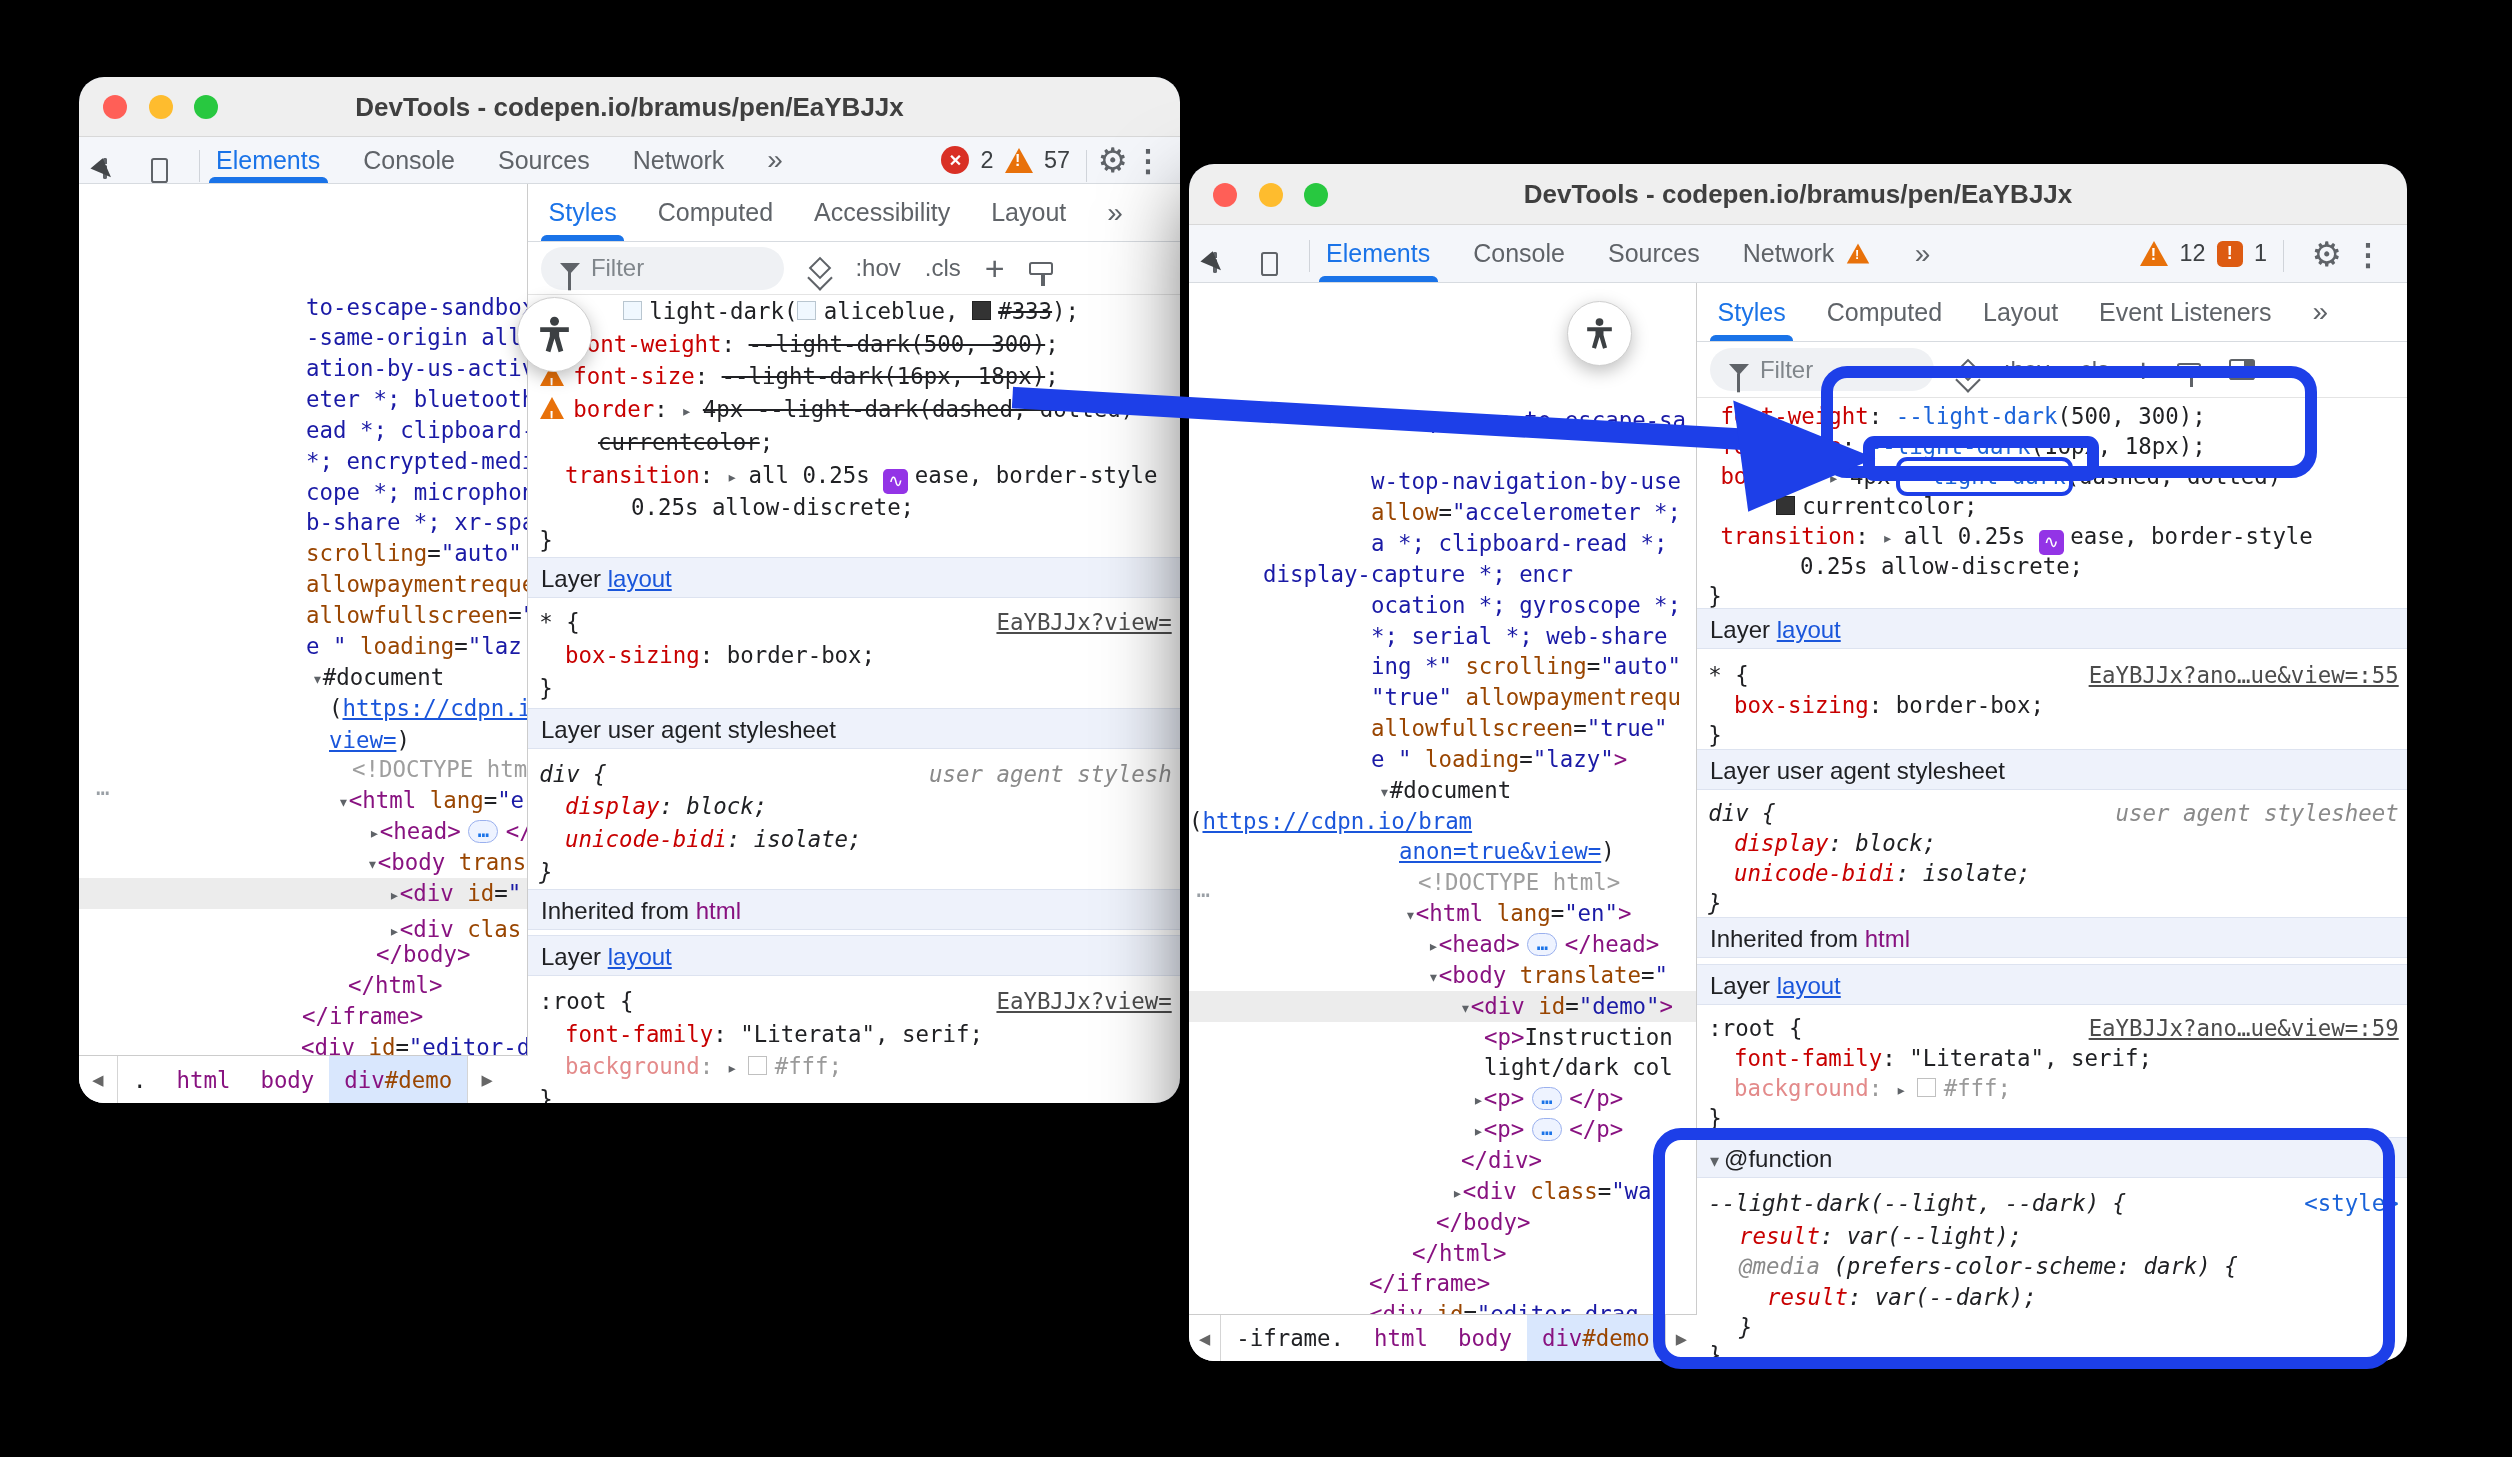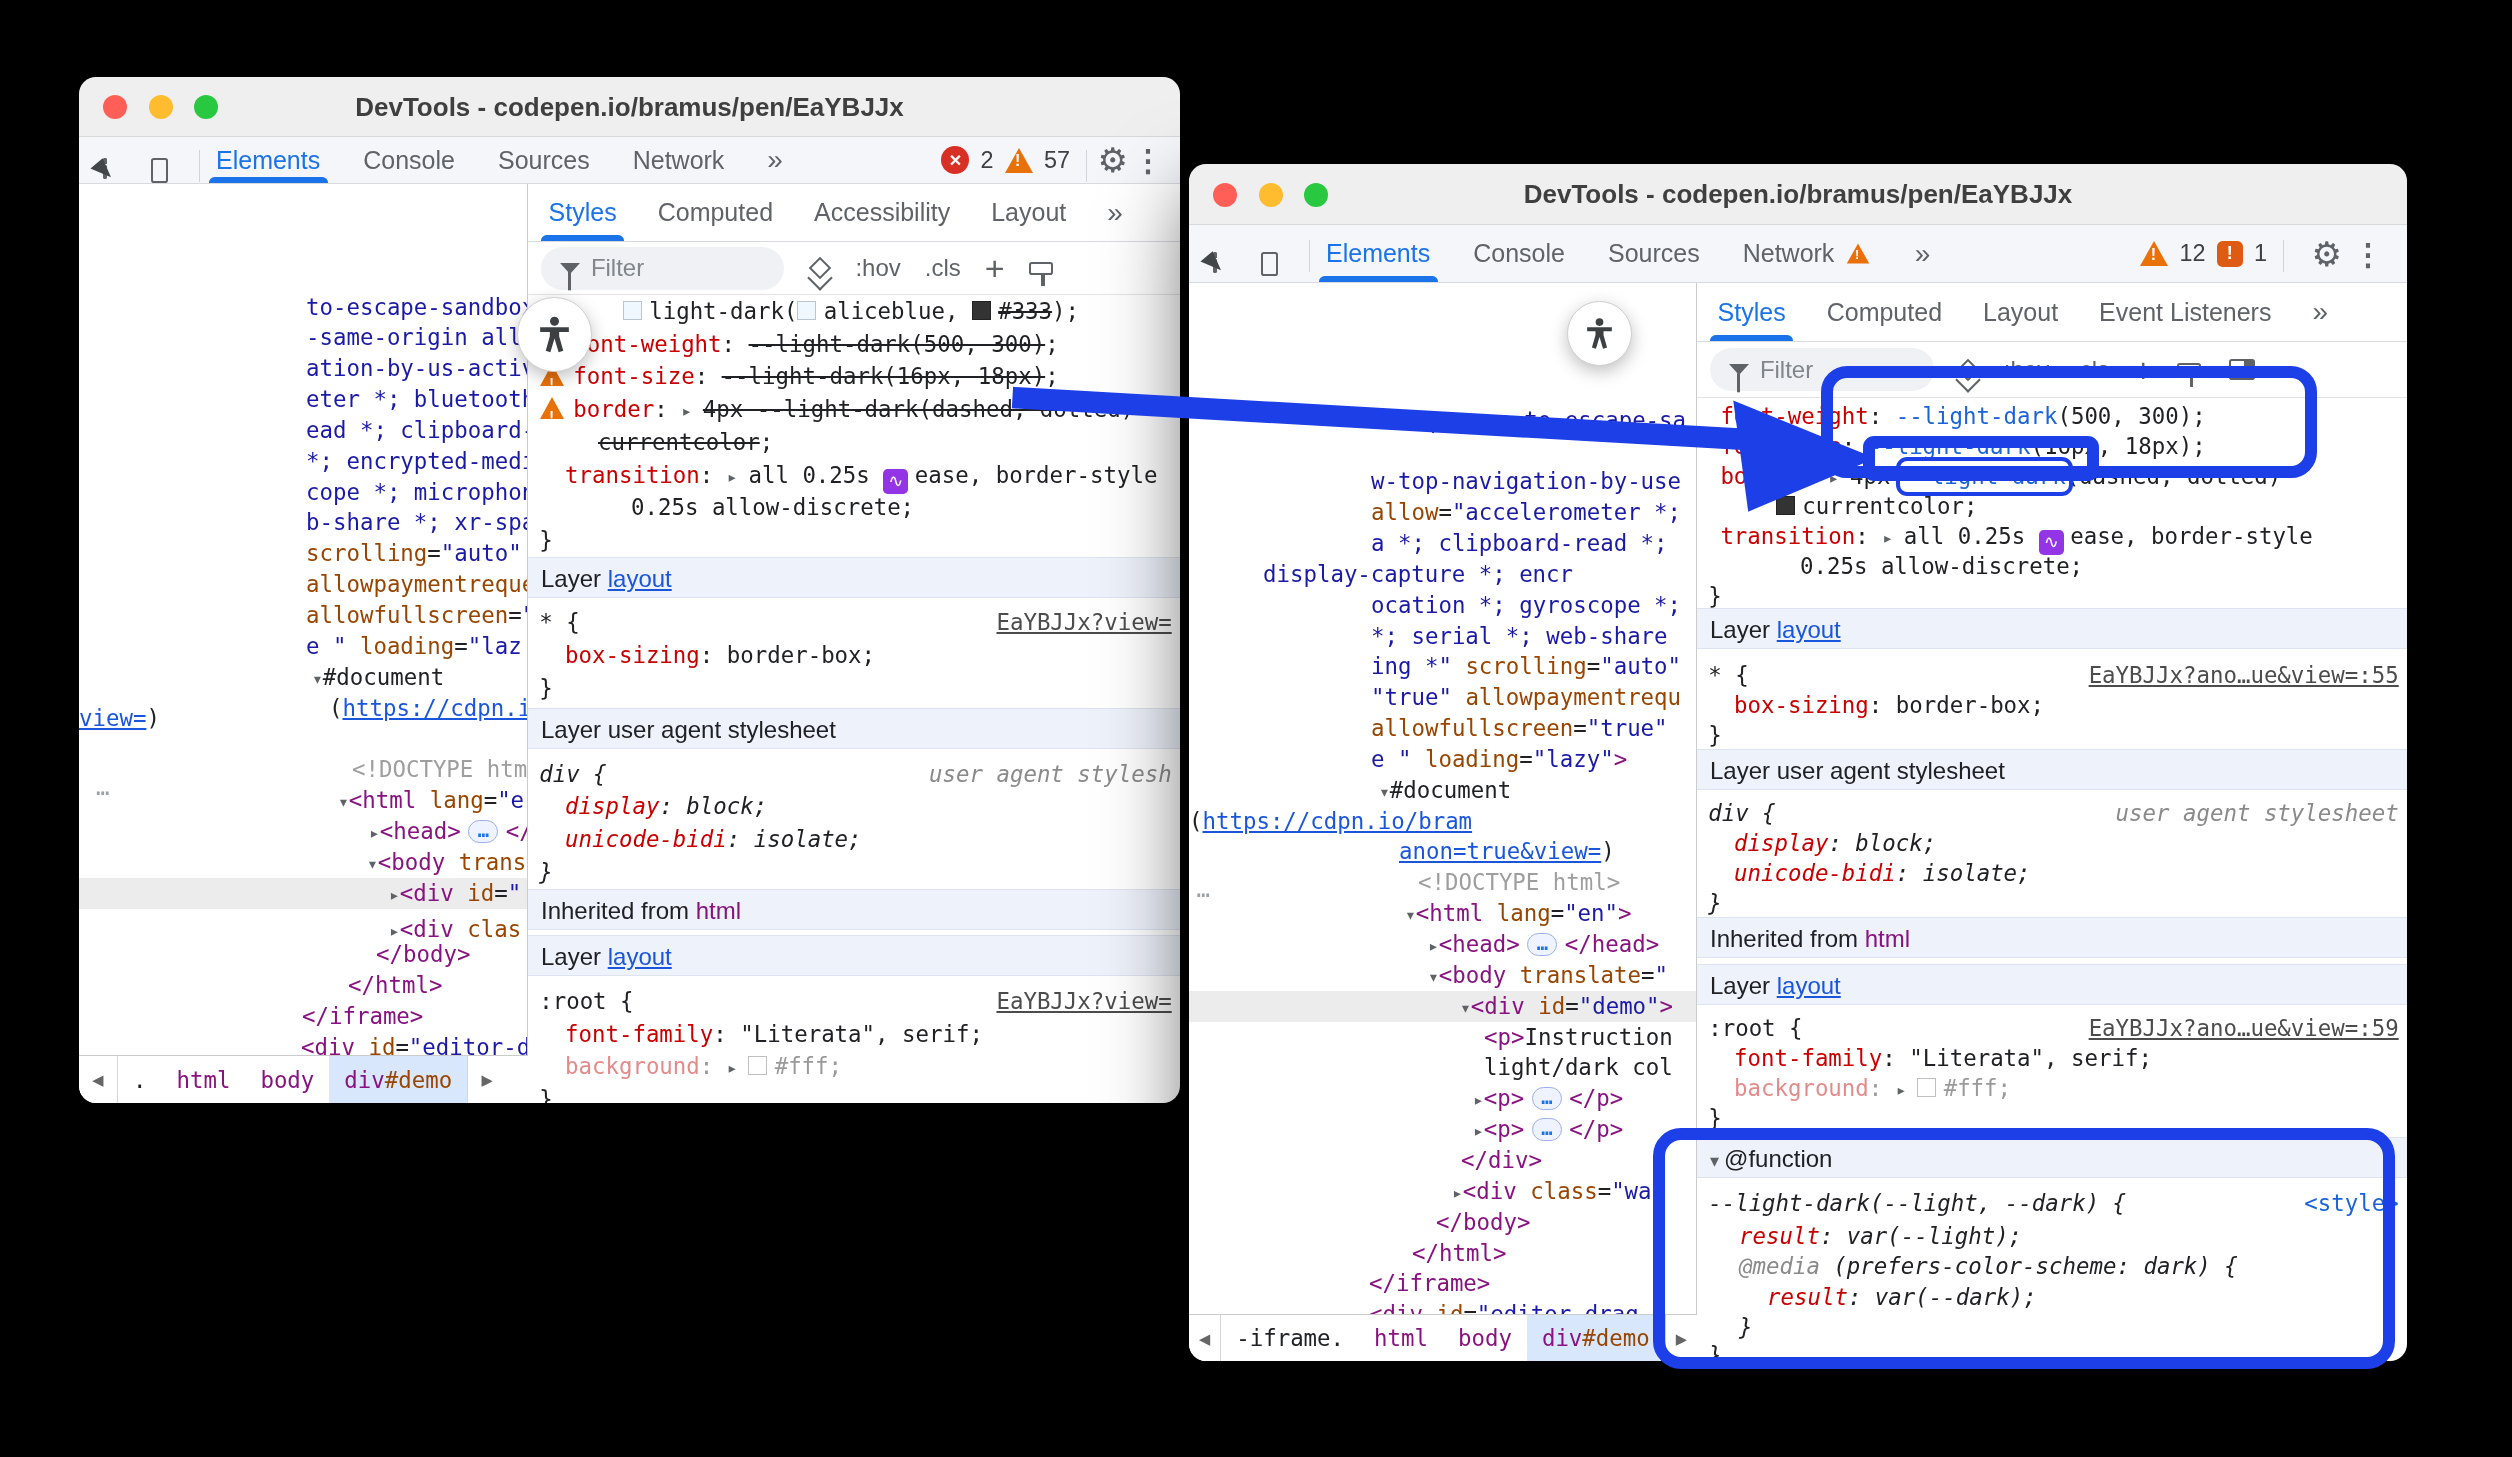--- a/index.html
+++ b/index.html
@@ -3,21 +3,21 @@
 <meta charset="utf-8">
 <style>
   :root{
     --ann:#1d3fe8; --tag:#881280; --attr:#994500; --val:#1a1aa6; --prop:#c80000;
     --link:#1a56db; --tok:#1a63d9; --uigray:#5f6368; --hdrbg:#eef2fb;
   }
   *{margin:0;padding:0;box-sizing:border-box}
   html,body{background:#000}
   #canvas{position:relative;width:2512px;height:1458px;background:#000;overflow:hidden;
           font-family:"Liberation Sans",sans-serif}
-  .window{position:absolute;background:#0f172a;border-radius:17px;overflow:hidden;
+  .window{position:absolute;background:#0f172a;border-radius:25px;overflow:hidden;
           box-shadow:0 28px 84px rgba(0,0,0,.6)}
   
   .titlebar{position:absolute;left:0;right:0;top:0;height:60px;background:#efefef;
             border-bottom:0.9px solid #d8d8d8}
   .traffic{position:absolute;left:24px;top:18px;display:flex;gap:21.5px}
   .tl{width:24px;height:24px;border-radius:50%}
   .tl.r{background:#ff5f57}.tl.y{background:#febc2e}.tl.g{background:#28c840}
   .wtitle{position:absolute;left:0;right:0;top:0;height:60px;line-height:60px;text-align:center;
           font-size:26px;font-weight:700;color:#3f3f3f}
   
@@ -168,21 +168,21 @@
         <div class="cl" style="top: 231px; padding-left: 227px;"><span class="s-v">ead *; clipboard-</span></div>
         <div class="cl" style="top: 262px; padding-left: 227px;"><span class="s-v">*; encrypted-medi</span></div>
         <div class="cl" style="top: 293px; padding-left: 227px;"><span class="s-v">cope *; microphon</span></div>
         <div class="cl" style="top: 323px; padding-left: 227px;"><span class="s-v">b-share *; xr-spa</span></div>
         <div class="cl" style="top: 354px; padding-left: 227px;"><span class="s-a">scrolling</span><span class="s-k">=</span><span class="s-v">"auto"</span></div>
         <div class="cl" style="top: 385px; padding-left: 227px;"><span class="s-a">allowpaymentreque</span></div>
         <div class="cl" style="top: 416px; padding-left: 227px;"><span class="s-a">allowfullscreen</span><span class="s-k">=</span><span class="s-v">"</span></div>
         <div class="cl" style="top: 447px; padding-left: 227px;"><span class="s-v">e " </span><span class="s-a">loading</span><span class="s-k">=</span><span class="s-v">"laz</span></div>
         <div class="cl" style="top: 478px; padding-left: 233px;"><span class="s-ar">▾</span><span class="s-k">#document</span></div>
         <div class="cl" style="top: 509px; padding-left: 250px;"><span class="s-k">(</span><span class="s-li">https://cdpn.i</span></div>
-        <div class="cl" style="top: 519px; "><span class="s-li">view=</span><span class="s-k">)</span></div>
+        <div class="cl" style="top: 541px; padding-left: 250px;"><span class="s-li">view=</span><span class="s-k">)</span></div>
         <div class="cl" style="top: 570px; padding-left: 273px;"><span class="s-g">&lt;!DOCTYPE htm</span></div>
         <div class="cl" style="top: 601px; padding-left: 259px;"><span class="s-ar">▾</span><span class="s-t">&lt;html </span><span class="s-a">lang</span><span class="s-k">=</span><span class="s-v">"e</span></div>
         <div class="cl" style="top: 632px; padding-left: 290px;"><span class="s-ar">▸</span><span class="s-t">&lt;head&gt;</span><span class="s-e">…</span><span class="s-t">&lt;/h</span></div>
         <div class="cl" style="top: 663px; padding-left: 288px;"><span class="s-ar">▾</span><span class="s-t">&lt;body </span><span class="s-a">trans</span></div>
         <div class="cl sel" style="top: 694px; padding-left: 310px;"><span class="s-ar">▸</span><span class="s-t">&lt;div </span><span class="s-a">id</span><span class="s-k">=</span><span class="s-v">"</span></div>
         <div class="cl" style="top: 730px; padding-left: 310px;"><span class="s-ar">▸</span><span class="s-t">&lt;div </span><span class="s-a">clas</span></div>
         <div class="cl" style="top: 755px; padding-left: 297px;"><span class="s-t">&lt;/body&gt;</span></div>
         <div class="cl" style="top: 786px; padding-left: 269px;"><span class="s-t">&lt;/html&gt;</span></div>
         <div class="cl" style="top: 817px; padding-left: 223px;"><span class="s-t">&lt;/iframe&gt;</span></div>
         <div class="cl" style="top: 848px; padding-left: 222px;"><span class="s-t">&lt;div </span><span class="s-a">id</span><span class="s-k">=</span><span class="s-v">"editor-d</span></div>

